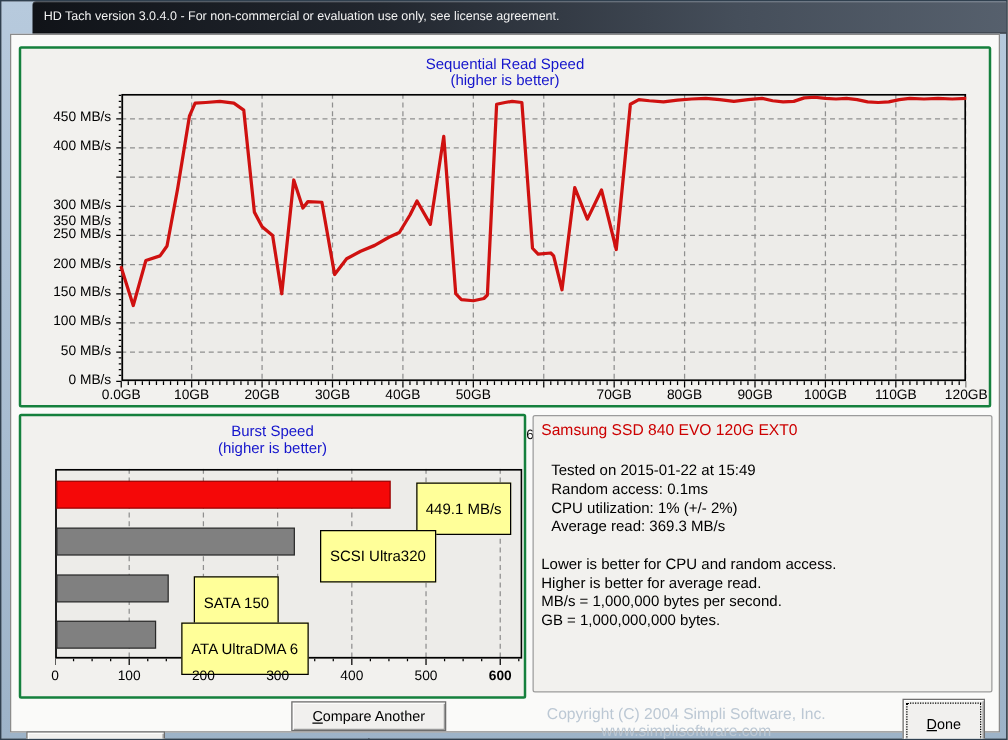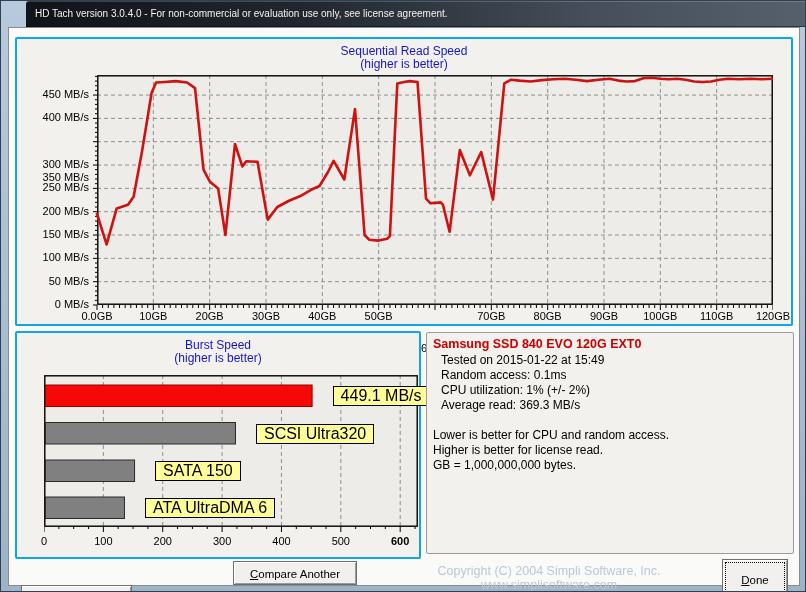--- a/index.html
+++ b/index.html
@@ -17,49 +17,49 @@
     box-shadow:inset 0 1px 0 rgba(255,255,255,.18), inset 0 -1px 0 rgba(0,0,0,.45);
     color:#f2f2f2;font-size:10px;line-height:26px;padding-left:9px;
     border-radius:3px 3px 0 0;
     margin-left:25px;
   }
   .client{
     position:absolute;left:7px;top:26px;width:792px;height:559px;
     background:#fafaf9;border:1px solid #8b8b8b;
   }
   .groupbox{
-    position:absolute;background:#f2f1ee;border:2px solid #0ea5e9;border-radius:2px;
+    position:absolute;background:#f2f1ee;border:2px solid #15803d;border-radius:2px;
   }
   .gb-seq{left:6px;top:9px;width:778px;height:289px;}
   .gb-burst{left:6px;top:303px;width:406px;height:228px;}
   .chart-title,.chart-subtitle{
     position:absolute;left:0;width:100%;text-align:center;color:#1515cc;font-size:12px;
   }
   .chart-title{top:5px;}
   .chart-subtitle{top:18px;}
   .seq-svg{position:absolute;left:74px;top:36px;width:682px;height:238px;}
   .burst-svg{position:absolute;left:27px;top:42px;width:374px;height:160px;}
   .grid{stroke:#8f8f8f;stroke-width:1;stroke-dasharray:4 3;fill:none;}
   .frame{fill:none;stroke:#000;stroke-width:1.4;}
   .tick{stroke:#000;stroke-width:1;}
   .speedline{fill:none;stroke:#cf1110;stroke-width:2.6;stroke-linejoin:round;stroke-linecap:round;}
   .axis-lab{position:absolute;font-size:11px;color:#000;}
   .ylab{width:72px;text-align:right;}
   .xlab{width:56px;text-align:center;}
   .bxlab{width:40px;text-align:center;}
   .bar-label{
     position:absolute;background:#ffff99;border:1px solid #000;
-    font-size:16px;color:#000;padding:0 7px;white-space:nowrap;
+    font-size:12px;color:#000;padding:13px 7px;white-space:nowrap;
   }
   .info-panel{
     position:absolute;left:417px;top:304px;width:368px;height:222px;
     background:#f2f1ee;border:1px solid #9c9c9c;border-radius:2px;
     padding:4px 6px;font-size:12px;color:#000;
   }
-  .info-title{color:#cc0000;font-weight:bold;font-size:12.5px;margin-bottom:2px;}
+  .info-title{color:#cc0000;font-weight:normal;font-size:12.5px;margin-bottom:18px;}
   .info-line{padding-left:8px;line-height:15px;}
   .info-gap{height:15px;}
   .info-note{line-height:15px;}
   .btn{
     position:absolute;height:24px;background:#f1f0ee;border:1px solid #6e6e6e;
     box-shadow:inset 1px 1px 0 #ffffff, inset -1px -1px 0 #9a9a9a;
     font-size:11.5px;color:#000;text-align:center;line-height:22px;
     font-family:"Liberation Sans","DejaVu Sans",sans-serif;cursor:default;
   }
   .btn-done{outline:1px dotted #000;outline-offset:-4px;height:42px;}
@@ -368,21 +368,22 @@
     </div>
 
     <div class="info-panel">
       <div class="info-title">Samsung SSD 840 EVO 120G EXT0</div>
       <div class="info-line">Tested on 2015-01-22 at 15:49</div>
       <div class="info-line">Random access: 0.1ms</div>
       <div class="info-line">CPU utilization: 1% (+/- 2%)</div>
       <div class="info-line">Average read: 369.3 MB/s</div>
       <div class="info-gap"></div>
       <div class="info-note">Lower is better for CPU and random access.</div>
-      <div class="info-note">Higher is better for license read.</div>
+      <div class="info-note">Higher is better for average read.</div>
+      <div class="info-note">MB/s = 1,000,000 bytes per second.</div>
       <div class="info-note">GB = 1,000,000,000 bytes.</div>
     </div>
 
     <button class="btn" style="left:12px;top:533px;width:111px;margin-top:24px;"><u>S</u>ave Results</button>
     <button class="btn" style="left:224px;top:533px;width:124px;"><u>C</u>ompare Another Drive</button>
     <div class="copyright">Copyright (C) 2004 Simpli Software, Inc. www.simplisoftware.com</div>
     <button class="btn btn-done" style="left:713px;top:531px;width:66px;"><u>D</u>one</button>
   </div>
 </div>
 

